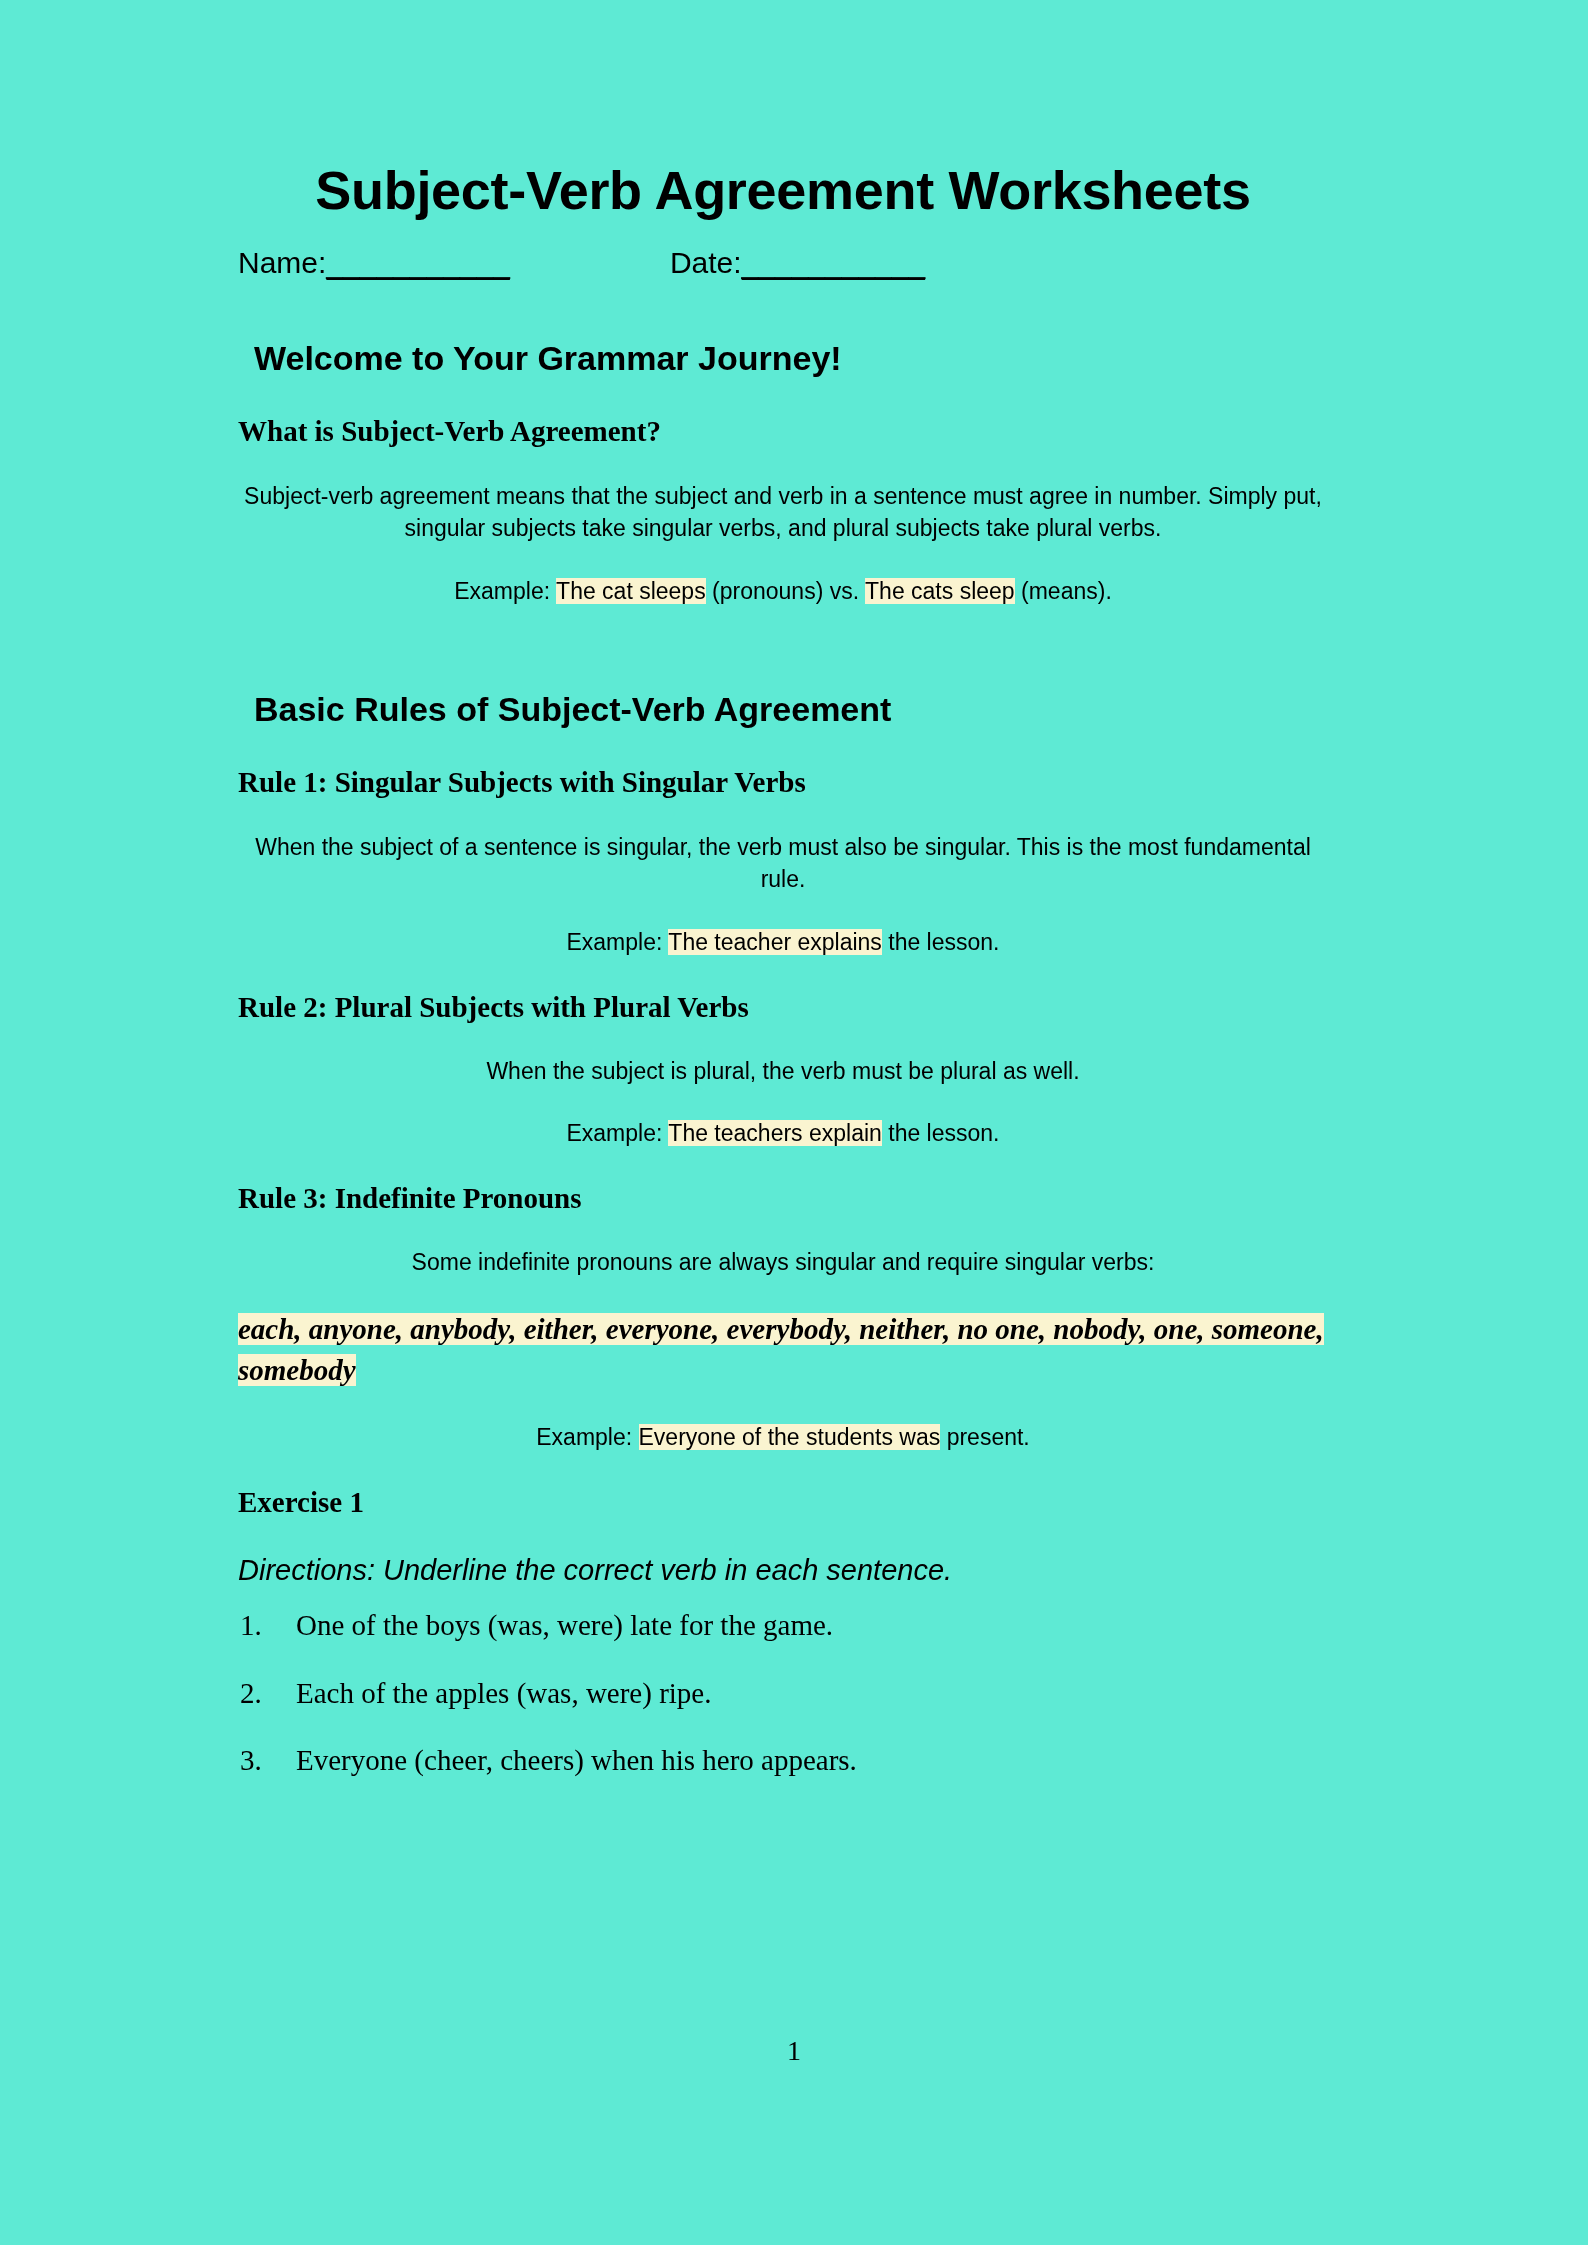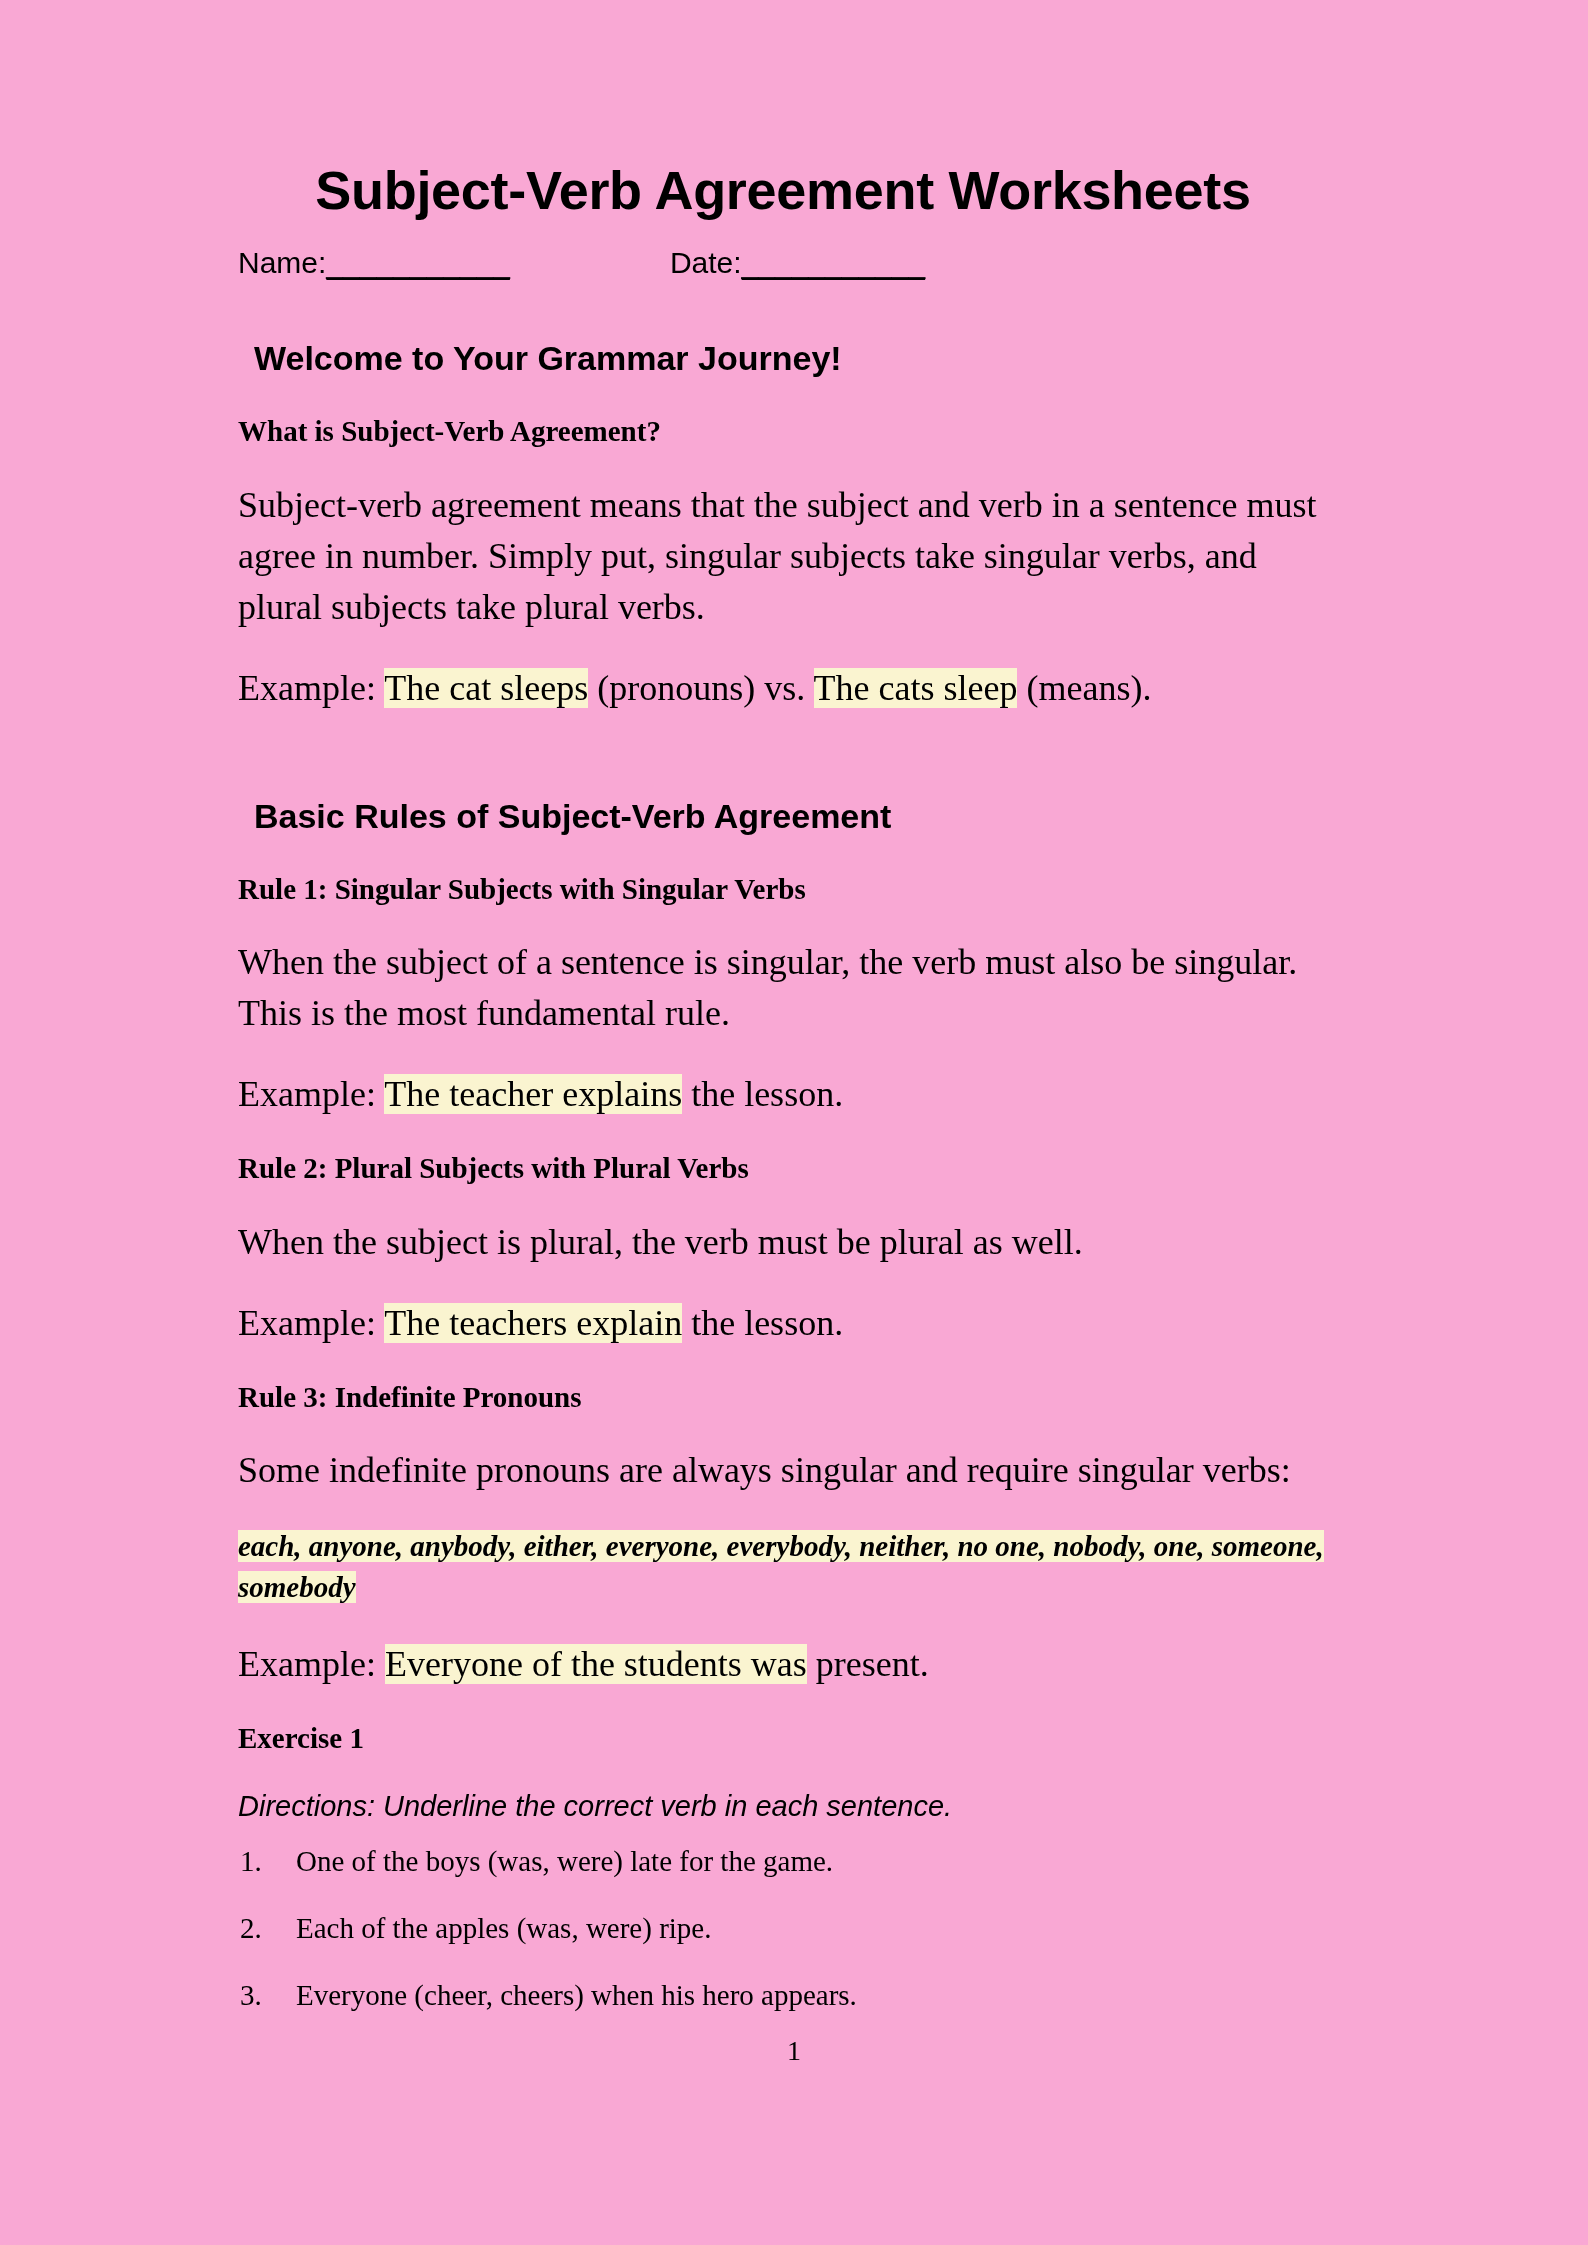--- a/index.html
+++ b/index.html
@@ -4,21 +4,21 @@
 <style>
   html, body {
     margin: 0;
     padding: 0;
     background: #ffffff;
   }
   .page {
     position: relative;
     width: 1588px;
     height: 2245px;
-    background: #f9a8d4;
+    background: #5eead4;
     margin: 0 auto;
     overflow: hidden;
     box-sizing: border-box;
   }
   .content {
     position: absolute;
     left: 238px;
     top: 160px;
     width: 1090px;
   }
@@ -66,25 +66,26 @@
     font-family: "Liberation Serif", serif;
     font-weight: bold;
     font-size: 29px;
     line-height: 1.25;
     color: #000000;
     margin: 16px 0 30px 0;
   }
 
   
   p.body {
-    font-family: Liberation Serif, serif;
-    font-size: 36px;
+    font-family: Liberation Sans, sans-serif;
+    font-size: 23px;
     line-height: 1.42;
     color: #000000;
     margin: 0 0 30px 0;
+    text-align: center;
   }
 
   .hl {
     background: #faf4d0;
   }
 
   p.pronouns {
     font-family: "Liberation Serif", serif;
     font-weight: bold;
     font-style: italic;

